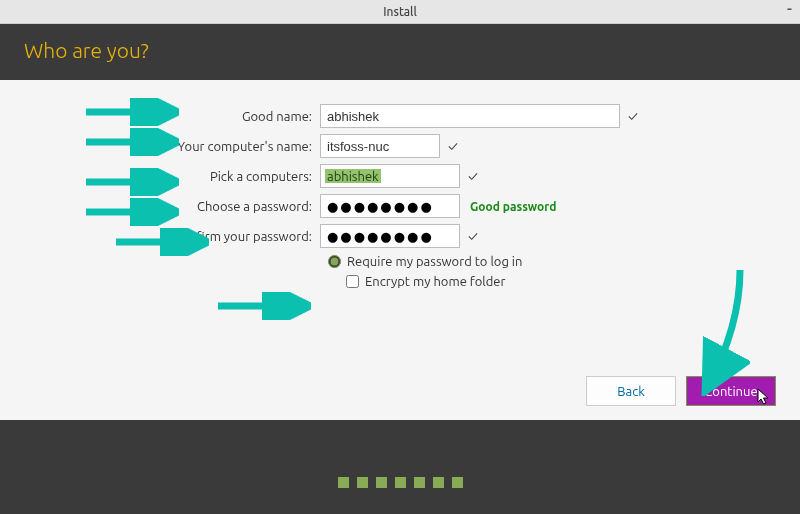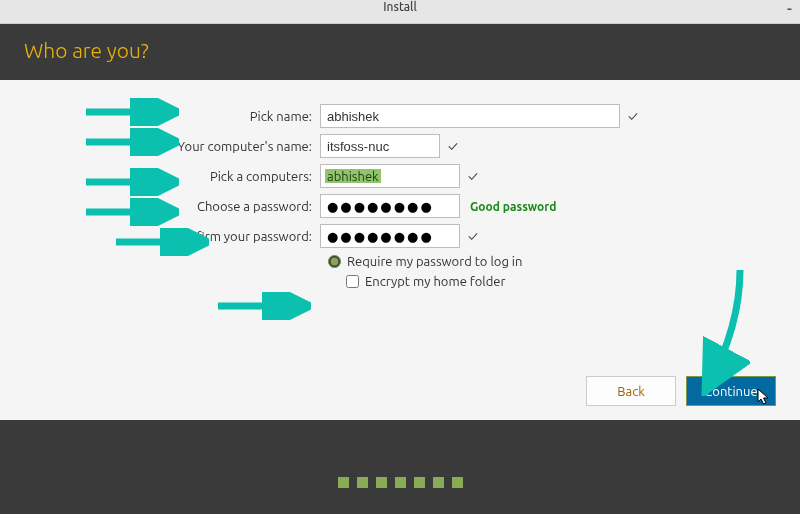--- a/index.html
+++ b/index.html
@@ -12,21 +12,21 @@
     background: #3a3a3a;
     overflow: hidden;
     position: relative;
   }
 
   
   .titlebar {
     height: 24px;
     background: #e6e6e6;
     display: flex;
-    align-items: flex-start;
+    align-items: center;
     justify-content: center;
     position: relative;
     color: #444;
     font-weight: 500;
     font-size: 12px;
     border-bottom: 1px solid #ccc;
   }
   .titlebar .min {
     position: absolute;
     right: 8px;
@@ -124,28 +124,28 @@
     right: 24px;
     bottom: 14px;
     display: flex;
     gap: 10px;
   }
   .btn {
     min-width: 90px;
     height: 30px;
     border: 1px solid #ccc;
     background: #fdfdfd;
-    color: #a16207;
+    color: #0369a1;
     font-size: 13px;
     display: flex;
     align-items: center;
     justify-content: center;
   }
   .btn.primary {
-    background: #0369a1;
+    background: #a21caf;
     border-color: #7a9a48;
     color: #fff;
     position: relative;
   }
   .cursor {
     position: absolute;
     right: 4px;
     bottom: -4px;
     font-size: 14px;
     color: #000;
@@ -186,21 +186,21 @@
 
 <div class="header">
   <span>Who are you?</span>
 </div>
 
 <div class="content">
 
   <div class="form">
 
     <div class="row">
-      <span class="lbl">Pick name:</span>
+      <span class="lbl">Good name:</span>
       <input type="text" style="width: 300px;" value="abhishek">
       <span class="check">✓</span>
     </div>
 
     <div class="row">
       <span class="lbl">Your computer's name:</span>
       <input type="text" style="width: 120px;" value="itsfoss-nuc">
       <span class="check">✓</span>
     </div>
 

